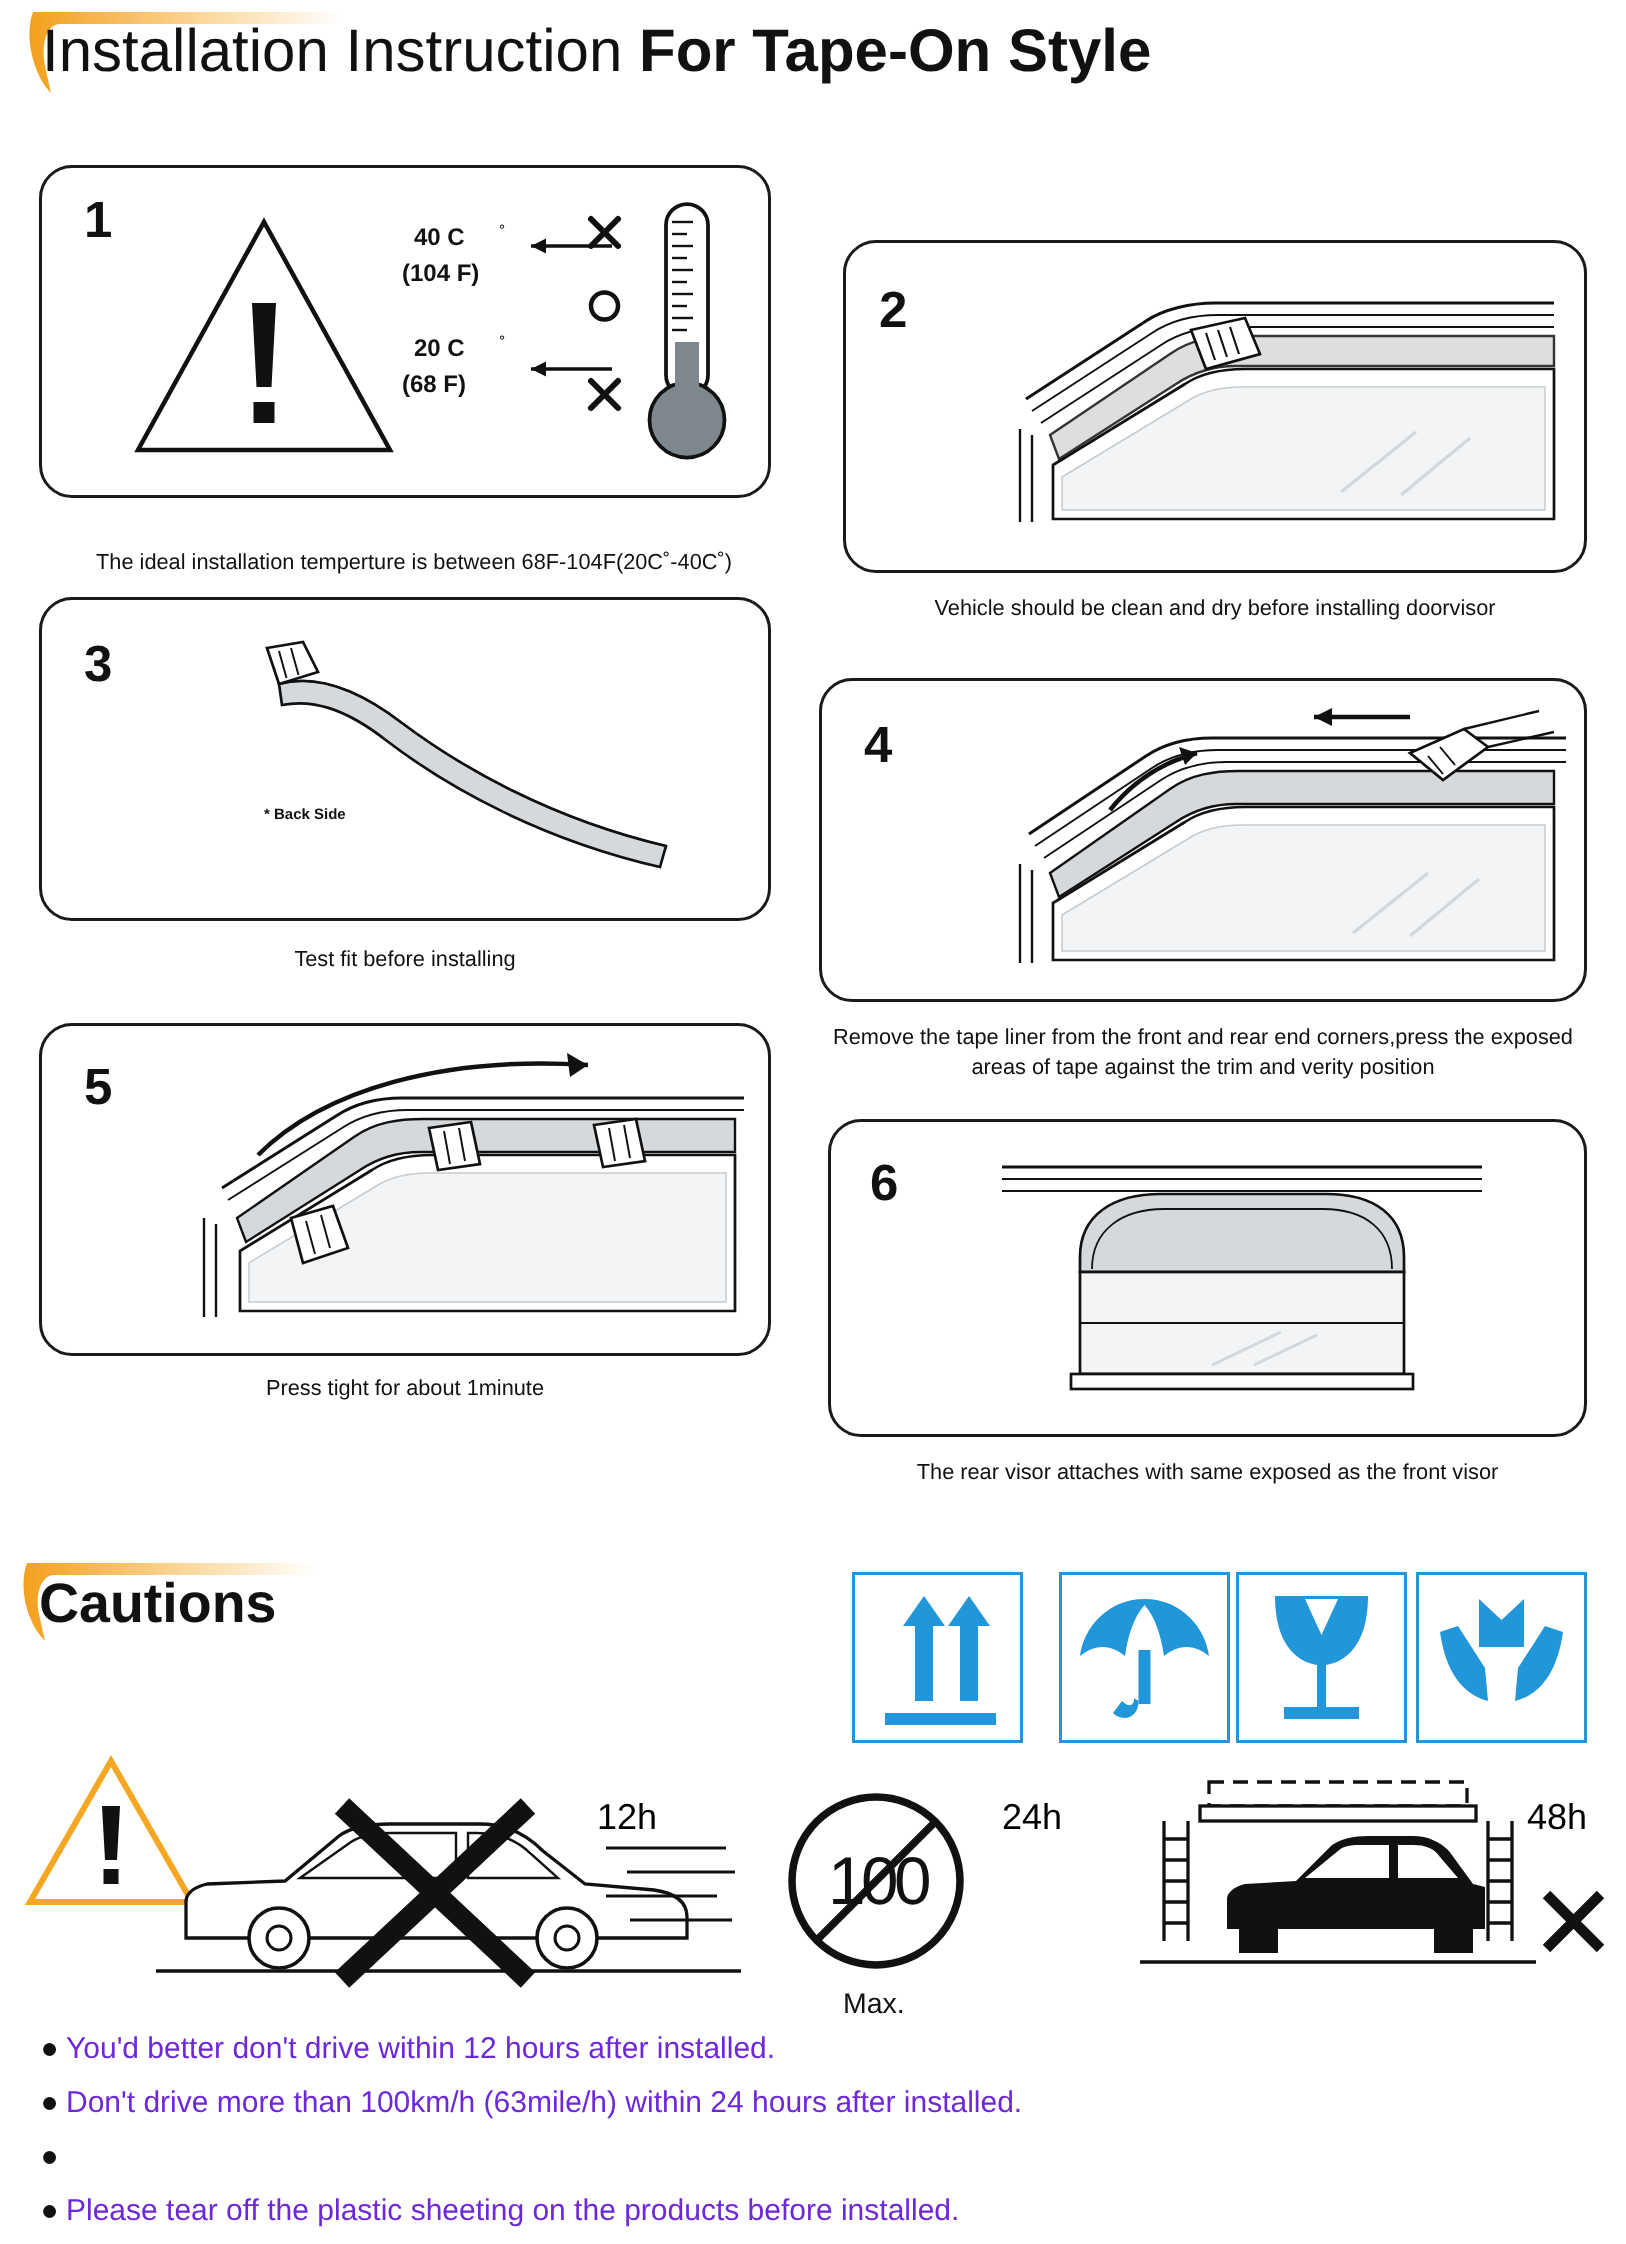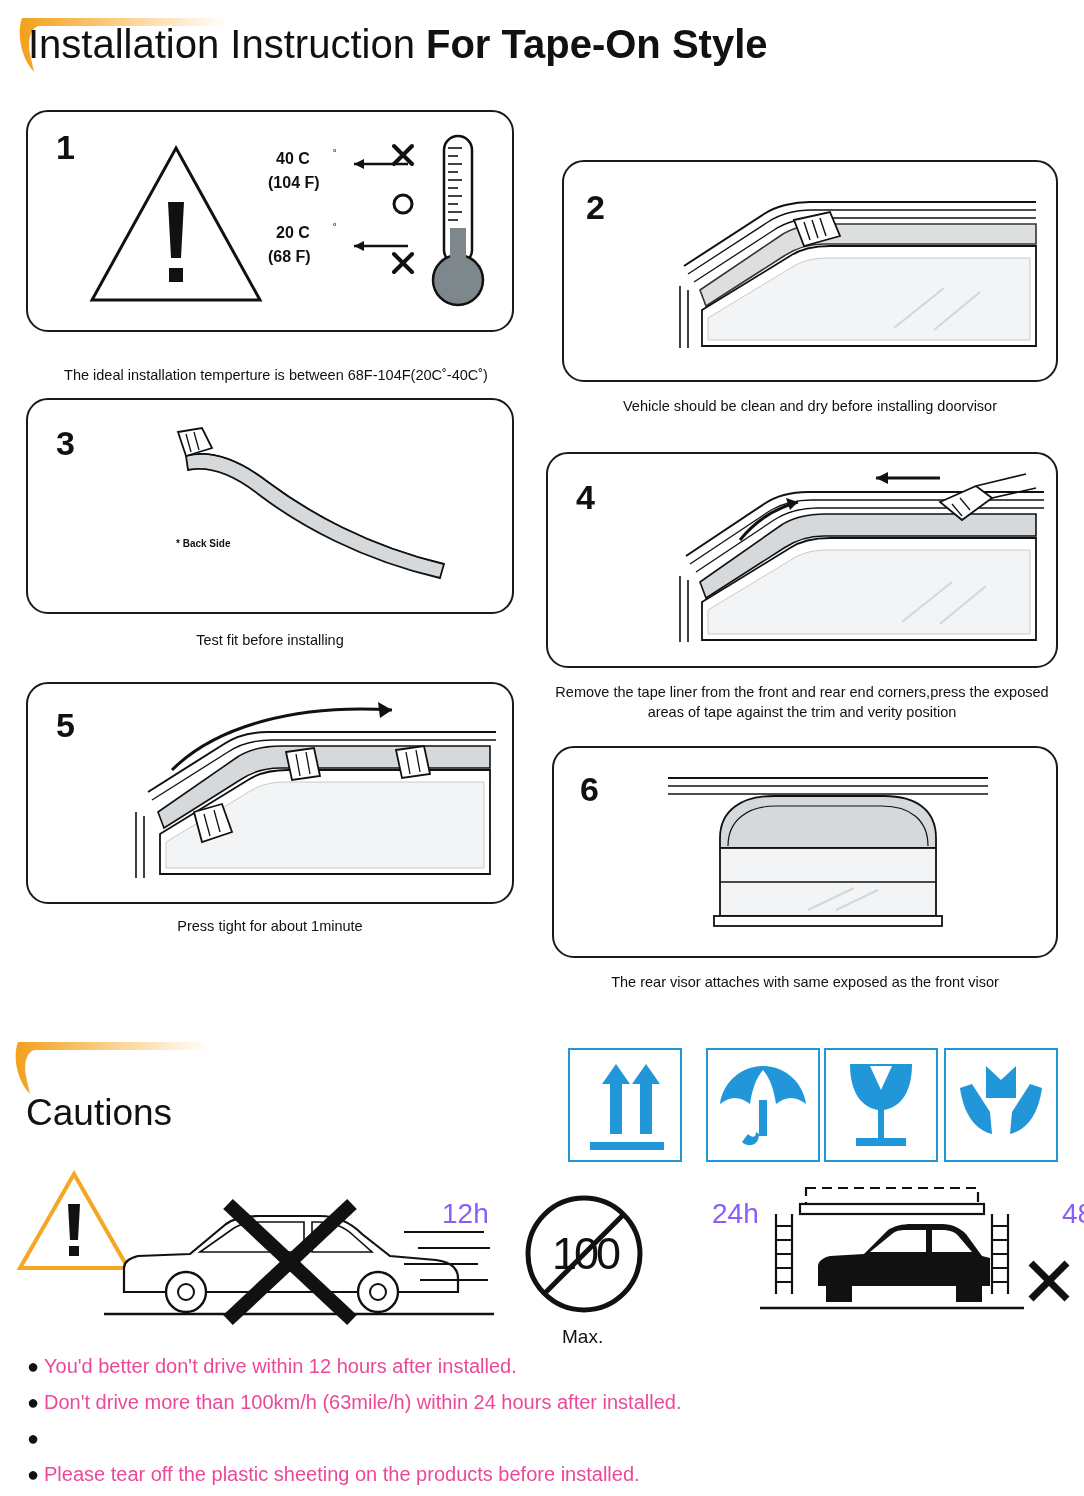--- a/index.html
+++ b/index.html
@@ -12,21 +12,21 @@
     height: 1496px;
     position: relative;
     font-family: "Liberation Sans", sans-serif;
     color: #111;
     overflow: hidden;
   }
 
   
   .header {
     position: absolute;
-    left: 0; top: 10px;
+    left: 0; top: 0;
     width: 956px; height: 76px;
   }
   .hdr-swoosh {
     position: absolute;
     left: 18px; top: 6px;
     width: 240px; height: 58px;
   }
   .hdr-title {
     position: absolute;
     left: 28px; top: 8px;
@@ -76,39 +76,37 @@
   
   .cautions-swoosh {
     position: absolute;
     left: 14px; top: 1040px;
     width: 216px; height: 56px;
   }
   .cautions-title {
     position: absolute;
     left: 26px; top: 1048px;
     font-size: 37px;
-    font-weight: 400;
+    font-weight: 700;
     white-space: nowrap;
-    margin-top: 44px;
   }
 
   
   .ship-box {
     position: absolute;
     border: 2px solid #2196d9;
     box-sizing: border-box;
     background: #fff;
   }
 
   
   .hours-label {
     position: absolute;
-    font-size: 28px;
-    color: #8b5cf6;
-    margin-left: 44px;
+    font-size: 24px;
+    color: #000000;
   }
   .max-label {
     position: absolute;
     font-size: 19px;
     color: #111;
   }
 
   
   .bullets {
     position: absolute;
@@ -124,21 +122,21 @@
     width: 22px;
     flex: 0 0 22px;
     font-size: 20px;
     line-height: 28px;
     text-align: center;
     color: #111;
   }
   .bullet-text {
     font-size: 20px;
     line-height: 28px;
-    color: #ec4899;
+    color: #6d28d9;
   }
 
   svg { display: block; }
   .abs { position: absolute; }
 </style>
 </head>
 <body>
 
 <div class="header">
   <svg class="hdr-swoosh" viewBox="0 0 240 58">

